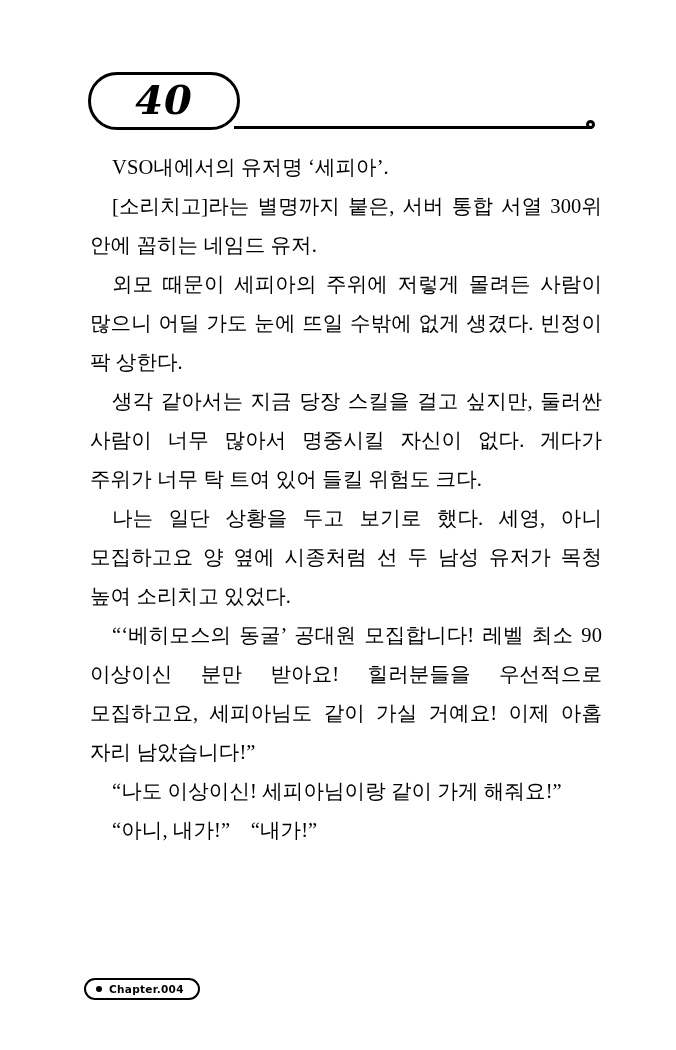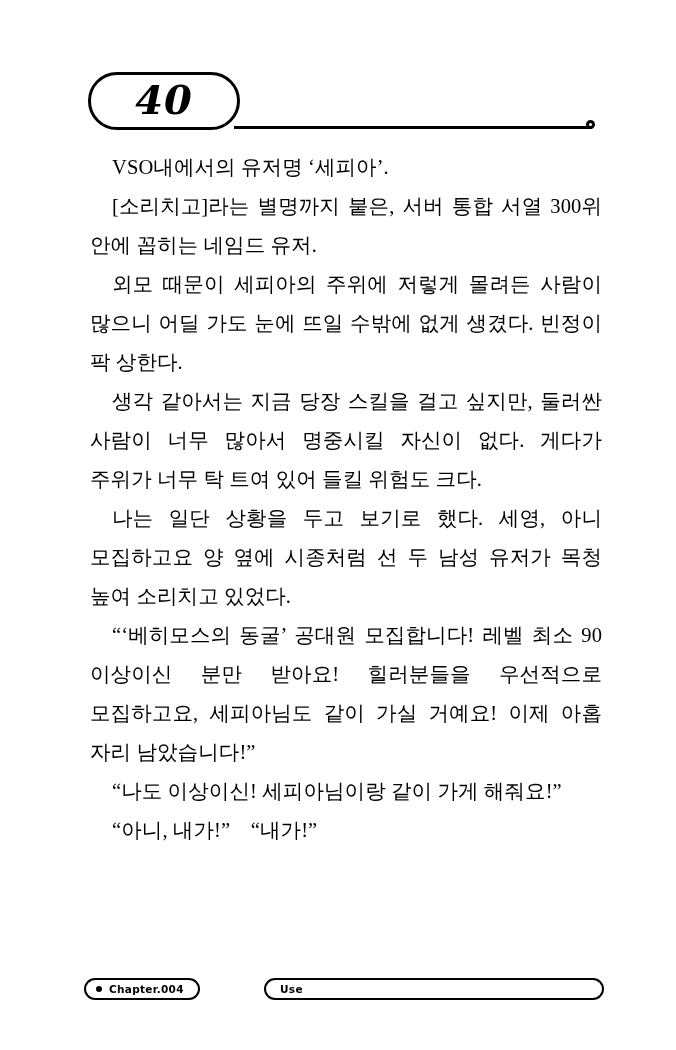--- a/index.html
+++ b/index.html
@@ -172,18 +172,15 @@
     <p>“‘베히모스의 동굴’ 공대원 모집합니다! 레벨 최소 90 이상이신 분만 받아요! 힐러분들을 우선적으로 모집하고요, 세피아님도 같이 가실 거예요! 이제 아홉 자리 남았습니다!”</p>
     <p>“나도 이상이신! 세피아님이랑 같이 가게 해줘요!”</p>
     <p>“아니, 내가!”　“내가!”</p>
   </div>
 
   <div class="footer">
     <div class="footer-left">
       <span class="footer-dot"></span>
       <span class="lbl">Chapter.004</span>
     </div>
-    <div class="footer-right">
-      <span class="lbl">Use</span>
-    </div>
   </div>
 
 </div>
 
 </body></html>

